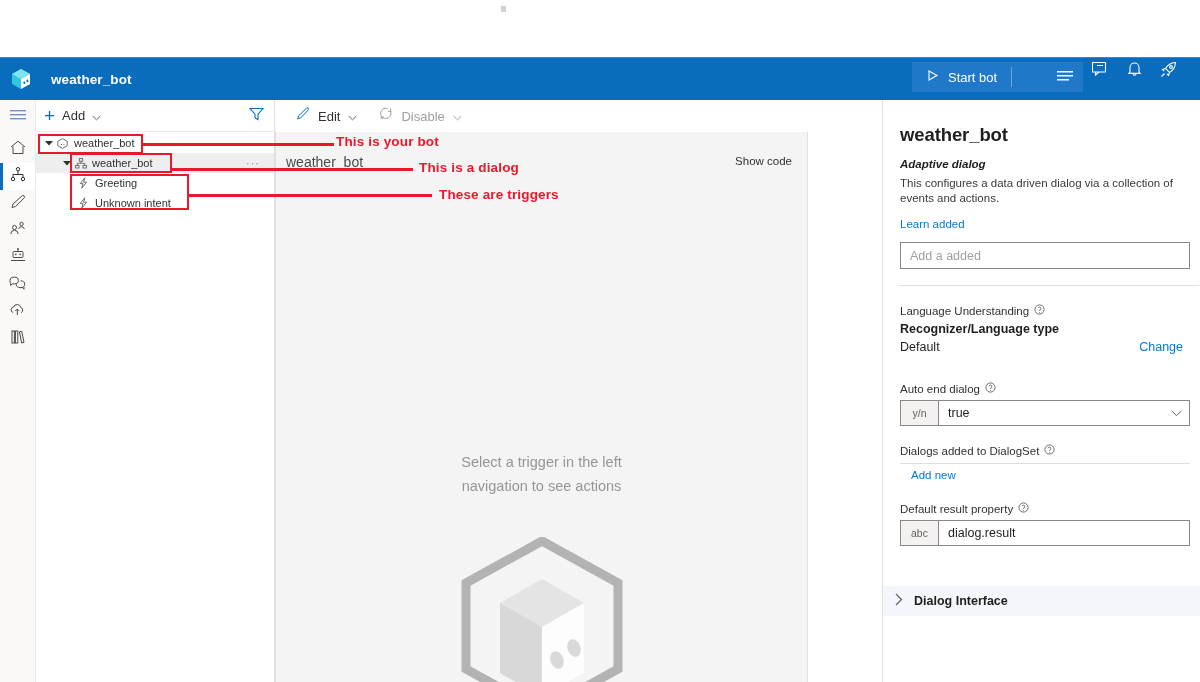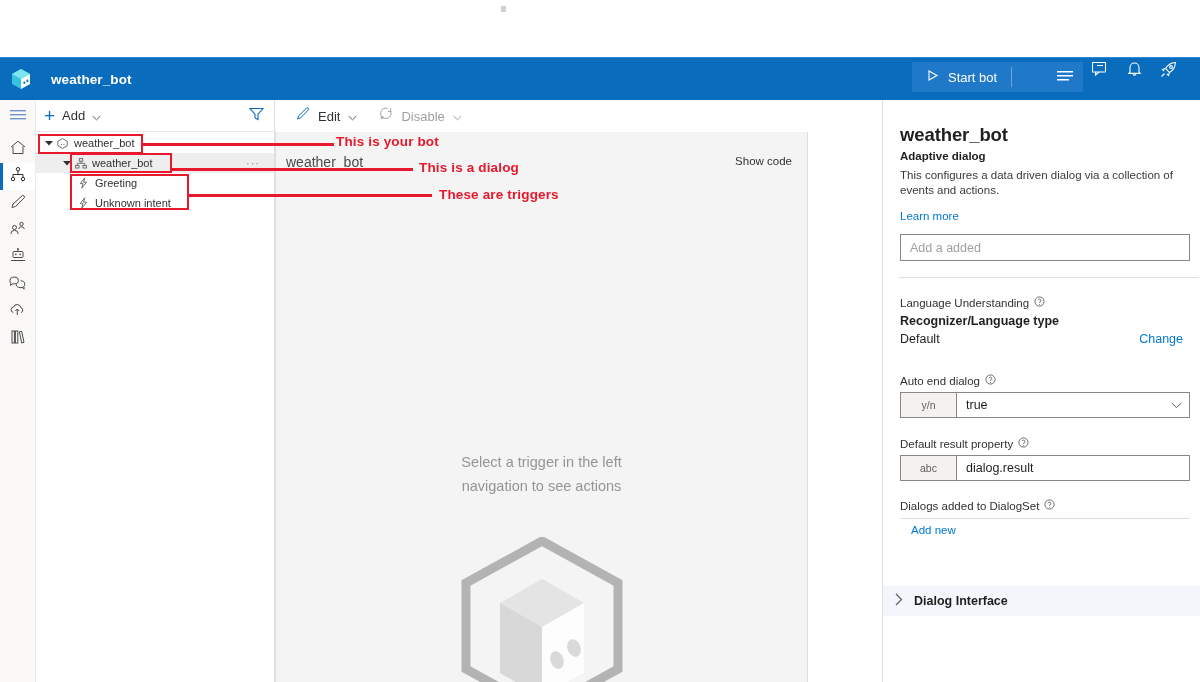--- a/index.html
+++ b/index.html
@@ -73,36 +73,36 @@
   .breadcrumb { position:absolute; left:10px; top:22px; font-size:14px; color:#4a4a4a; }
   .showcode { position:absolute; right:15px; top:23px; font-size:11.5px; color:#323130; }
   .empty { position:absolute; left:0; right:0; top:310px; text-align:center; }
   .empty-txt { font-size:14.5px; color:#979593; line-height:21px; margin-top:10px; }
   .cube-wrap { position:absolute; left:0; right:0; top:405px; display:flex; justify-content:center; }
 
   
   .props { position:absolute; left:882px; top:100px; width:318px; height:582px; background:#fff; border-left:1px solid #e1dfdd; }
   .p-inner { padding:24px 17px 0 17px; }
   .p-title { font-size:18.5px; color:#201f1e; font-weight:600; letter-spacing:-.1px; }
-  .p-sub { font-size:11.5px; color:#201f1e; font-weight:600; margin-top:4px; }
+  .p-sub { font-size:11.5px; color:#201f1e; font-weight:600; margin-top:12px;font-style:italic; }
   .p-desc { font-size:11.5px; color:#3b3a39; line-height:15px; margin-top:6px; }
   .p-link { font-size:11.5px; color:#0078d4; margin-top:12px; display:inline-block; }
   .p-note { margin-top:10px; width:290px; height:27px; border:1px solid #8a8886; display:flex; align-items:center; padding:0 9px; font-size:12.5px; color:#a19f9d; }
   .p-hr { margin:16px 0 0 0; height:1px; background:#e1dfdd; width:300px; margin-left:-1px; }
 
   .p-sec { padding:0 17px; }
   .p-lblrow { display:flex; align-items:center; font-size:11.5px; color:#323130; }
   .p-lblrow .q { margin-left:5px; }
   .p-bold { font-size:12.5px; color:#201f1e; font-weight:700; margin-top:5px; }
   .p-valrow { display:flex; align-items:center; margin-top:4px; }
   .p-val { font-size:12.5px; color:#201f1e; }
   .p-change { margin-left:auto; font-size:12.5px; color:#0078d4; }
 
   .fld { display:flex; height:26px; border:1px solid #8a8886; margin-top:5px; width:290px; align-items:stretch; }
-  .fld .pfx { width:56px; background:#f3f2f1; border-right:1px solid #8a8886; display:flex; align-items:center; justify-content:center; font-size:10.5px; color:#605e5c; }
+  .fld .pfx { width:38px; background:#f3f2f1; border-right:1px solid #8a8886; display:flex; align-items:center; justify-content:center; font-size:10.5px; color:#605e5c; }
   .fld .vv { flex:1; display:flex; align-items:center; padding-left:9px; font-size:12.5px; color:#201f1e; }
   .fld .dd { width:26px; display:flex; align-items:center; justify-content:center; }
 
   .dset-hr { width:290px; height:1px; background:#e1dfdd; margin-top:6px; }
   .addnew { font-size:11.5px; color:#0078d4; margin-top:5px; margin-left:11px; display:inline-block; }
 
   .p-accordion {
     position:absolute; left:0; top:486px; width:346px; height:30px;
     background:#f3f6fb; display:flex; align-items:center; padding-left:12px;
   }
@@ -403,21 +403,21 @@
         <div class="empty-txt" style="margin-top:3px">navigation to see actions</div>
       </div>
     </div>
   </div>
 
   <div class="props">
     <div class="p-inner">
       <div class="p-title">weather_bot</div>
       <div class="p-sub">Adaptive dialog</div>
       <div class="p-desc">This configures a data driven dialog via a collection of events and actions.</div>
-      <a class="p-link">Learn more</a>
+      <a class="p-link">Learn added</a>
       <div class="p-note">Add a added</div>
       <div class="p-hr"></div>
     </div>
 
     <div class="p-sec" style="margin-top:18px">
       <div class="p-lblrow">
         <span>Language Understanding</span>
         <span class="q">
           <svg width="11" height="11" viewBox="0 0 11 11">
               <circle cx="5.5" cy="5.5" r="4.6" fill="none" stroke="#605e5c" stroke-width="0.9"></circle>
@@ -448,52 +448,52 @@
         <span class="pfx">y/n</span>
         <span class="vv">true</span>
         <span class="dd">
           <svg width="11" height="7" viewBox="0 0 11 7">
               <path d="M0.8 1 L5.5 5.6 L10.2 1" fill="none" stroke="#605e5c" stroke-width="1"></path>
             </svg>
         </span>
       </div>
     </div>
 
+    <div class="p-sec" style="margin-top:18px">
+      <div class="p-lblrow">
+        <span>Dialogs added to DialogSet</span>
+        <span class="q">
+          <svg width="11" height="11" viewBox="0 0 11 11">
+              <circle cx="5.5" cy="5.5" r="4.6" fill="none" stroke="#605e5c" stroke-width="0.9"></circle>
+              <path d="M4.1 4.2 a1.4 1.4 0 1 1 1.6 1.7 V6.8" fill="none" stroke="#605e5c" stroke-width="0.9"></path>
+              <circle cx="5.6" cy="8.4" r="0.5" fill="#605e5c"></circle>
+            </svg>
+        </span>
+      </div>
+      <div class="dset-hr"></div>
+      <a class="addnew">Add new</a>
+    </div>
+
     <div class="p-sec" style="margin-top:19px">
       <div class="p-lblrow">
         <span>Default result property</span>
         <span class="q">
           <svg width="11" height="11" viewBox="0 0 11 11">
               <circle cx="5.5" cy="5.5" r="4.6" fill="none" stroke="#605e5c" stroke-width="0.9"></circle>
               <path d="M4.1 4.2 a1.4 1.4 0 1 1 1.6 1.7 V6.8" fill="none" stroke="#605e5c" stroke-width="0.9"></path>
               <circle cx="5.6" cy="8.4" r="0.5" fill="#605e5c"></circle>
             </svg>
         </span>
       </div>
       <div class="fld">
         <span class="pfx">abc</span>
         <span class="vv">dialog.result</span>
       </div>
     </div>
 
-    <div class="p-sec" style="margin-top:18px">
-      <div class="p-lblrow">
-        <span>Dialogs added to DialogSet</span>
-        <span class="q">
-          <svg width="11" height="11" viewBox="0 0 11 11">
-              <circle cx="5.5" cy="5.5" r="4.6" fill="none" stroke="#605e5c" stroke-width="0.9"></circle>
-              <path d="M4.1 4.2 a1.4 1.4 0 1 1 1.6 1.7 V6.8" fill="none" stroke="#605e5c" stroke-width="0.9"></path>
-              <circle cx="5.6" cy="8.4" r="0.5" fill="#605e5c"></circle>
-            </svg>
-        </span>
-      </div>
-      <div class="dset-hr"></div>
-      <a class="addnew">Add new</a>
-    </div>
-
     <div class="p-accordion">
       <span>
         <svg width="8" height="13" viewBox="0 0 8 13">
             <path d="M1 1 L6.5 6.5 L1 12" fill="none" stroke="#605e5c" stroke-width="1.2"></path>
           </svg>
       </span>
       <span class="lbl">Dialog Interface</span>
     </div>
   </div>
 

